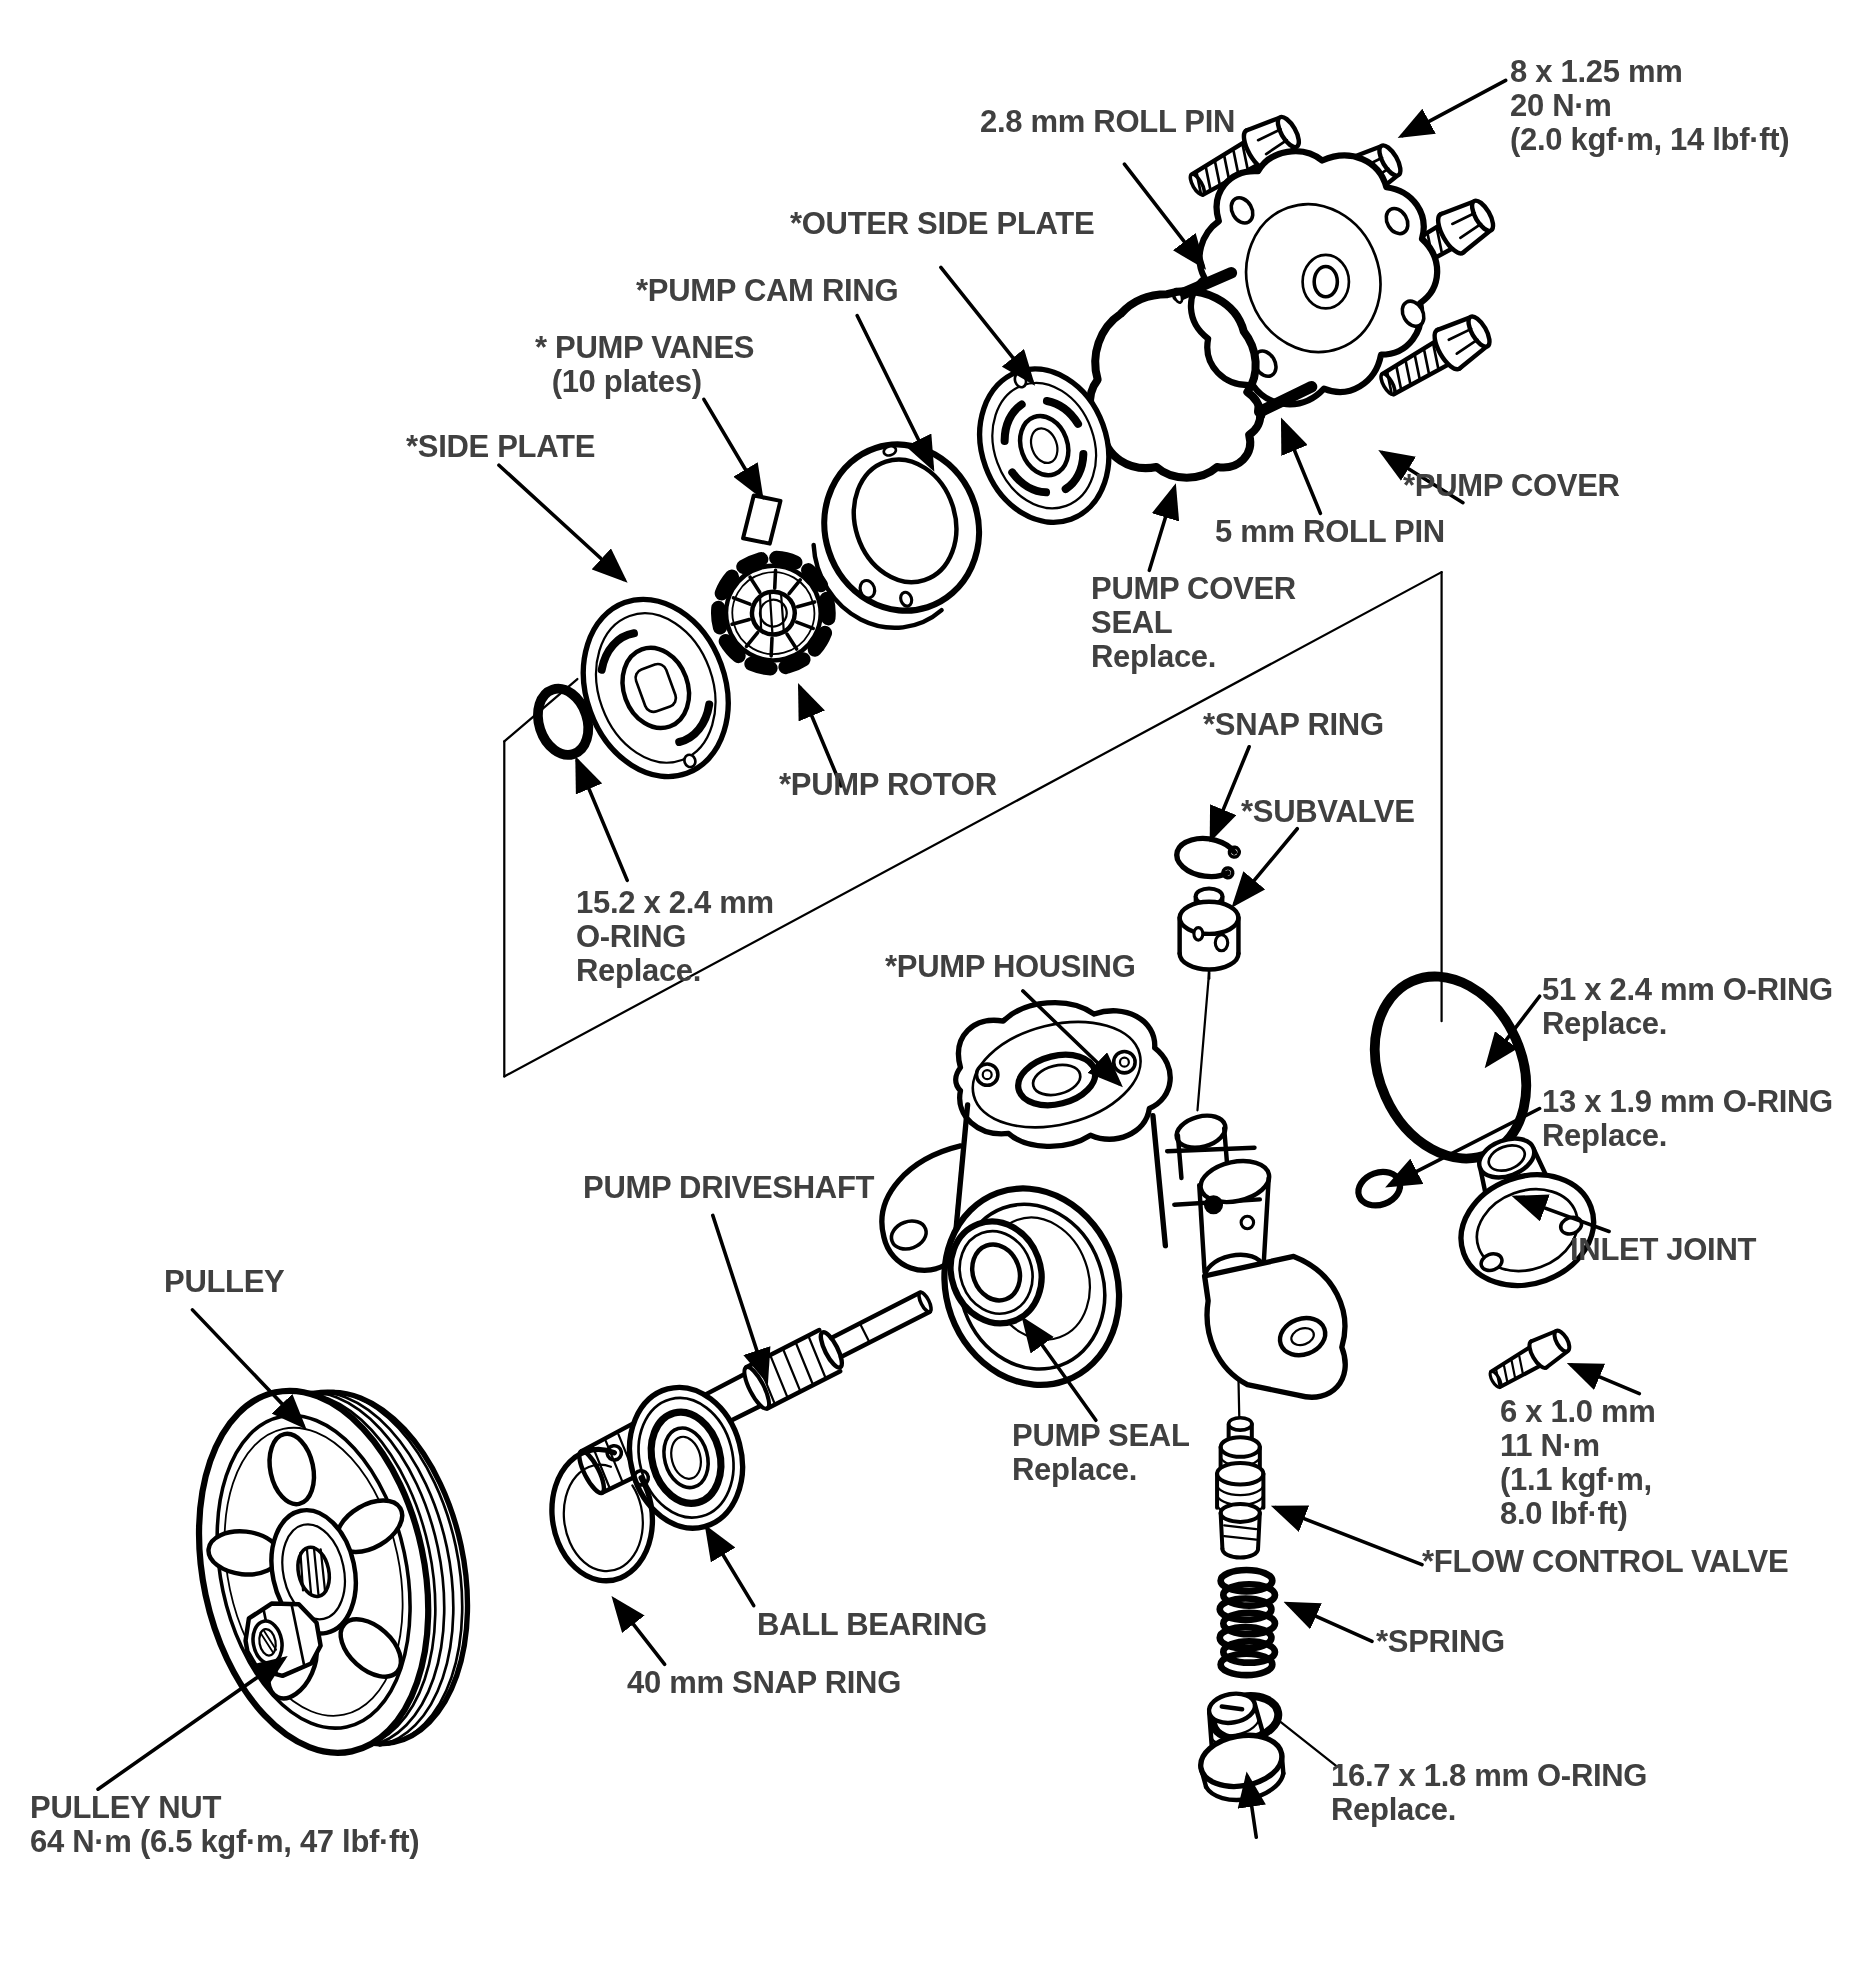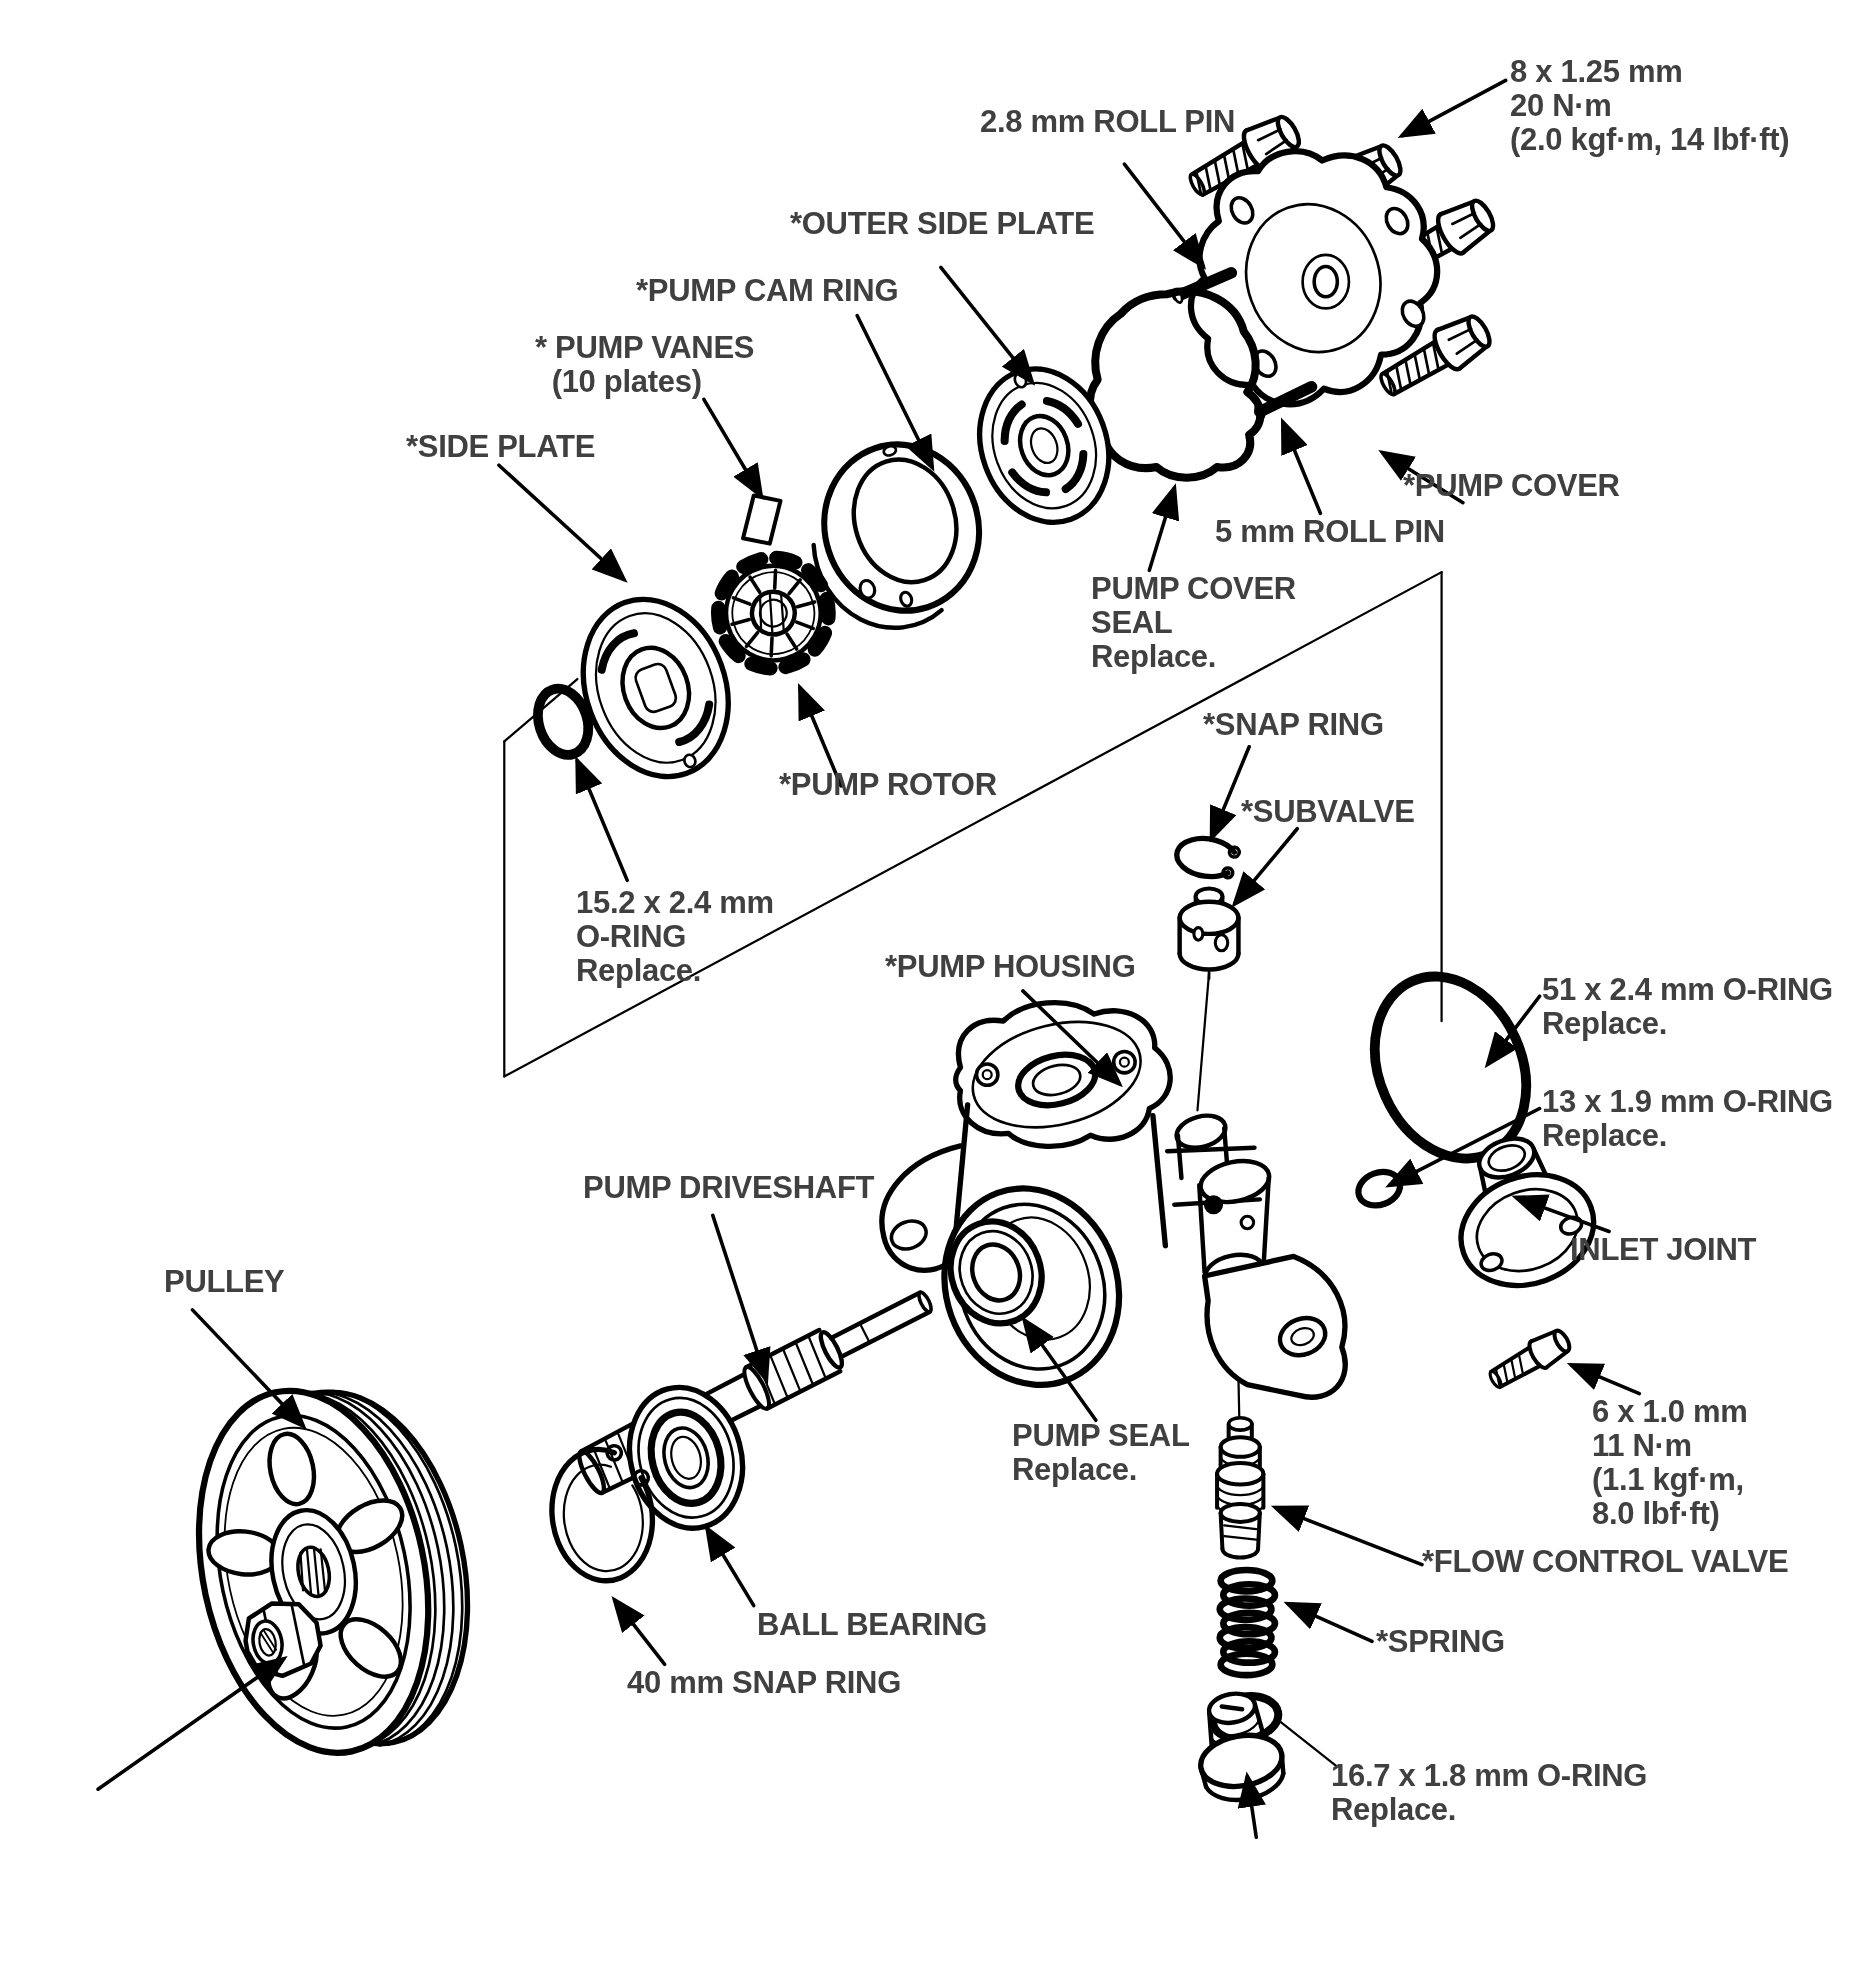--- a/index.html
+++ b/index.html
@@ -411,24 +411,26 @@
 <div class="lbl" style="left:779px;top:768px"><span>*PUMP ROTOR</span></div>
 <div class="lbl" style="left:576px;top:886px"><span>15.2 x 2.4 mm
 O-RING</span><span class="note">Replace.</span></div>
 <div class="lbl" style="left:885px;top:950px"><span>*PUMP HOUSING</span></div>
 <div class="lbl" style="left:1542px;top:973px"><span>51 x 2.4 mm O-RING</span><span class="note">Replace.</span></div>
 <div class="lbl" style="left:1542px;top:1085px"><span>13 x 1.9 mm O-RING</span><span class="note">Replace.</span></div>
 <div class="lbl" style="left:583px;top:1171px"><span>PUMP DRIVESHAFT</span></div>
 <div class="lbl" style="left:1570px;top:1233px"><span>INLET JOINT</span></div>
 <div class="lbl" style="left:164px;top:1265px"><span>PULLEY</span></div>
 <div class="lbl" style="left:1012px;top:1419px"><span>PUMP SEAL</span><span class="note">Replace.</span></div>
-<div class="lbl" style="left:1592px;top:1395px"><span>6 x 1.0 mm
+<div class="lbl" style="left:1500px;top:1395px"><span>6 x 1.0 mm
 11 N·m
 (1.1 kgf·m,
 8.0 lbf·ft)</span></div>
 <div class="lbl" style="left:1422px;top:1545px"><span>*FLOW CONTROL VALVE</span></div>
 <div class="lbl" style="left:1376px;top:1625px"><span>*SPRING</span></div>
 <div class="lbl" style="left:757px;top:1608px"><span>BALL BEARING</span></div>
 <div class="lbl" style="left:627px;top:1666px"><span>40 mm SNAP RING</span></div>
+<div class="lbl" style="left:30px;top:1791px"><span>PULLEY NUT
+64 N·m (6.5 kgf·m, 47 lbf·ft)</span></div>
 <div class="lbl" style="left:1331px;top:1759px"><span>16.7 x 1.8 mm O-RING</span><span class="note">Replace.</span></div>
 
 </div>
 
 
 </body></html>

